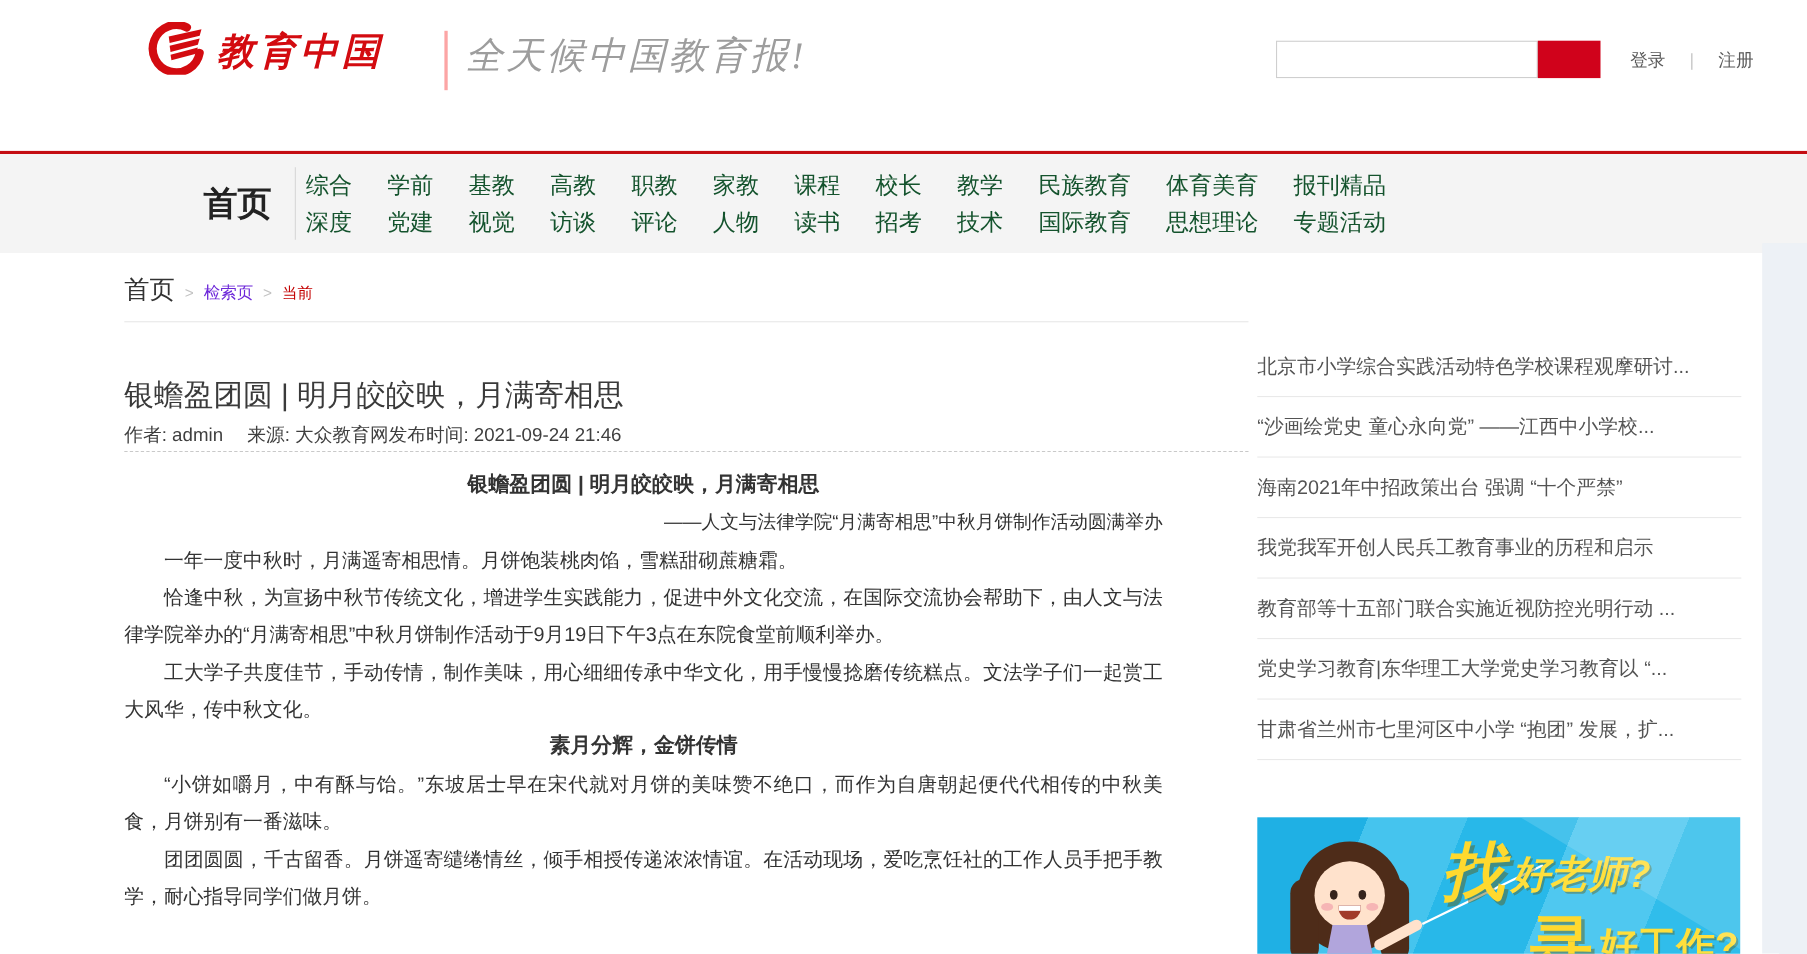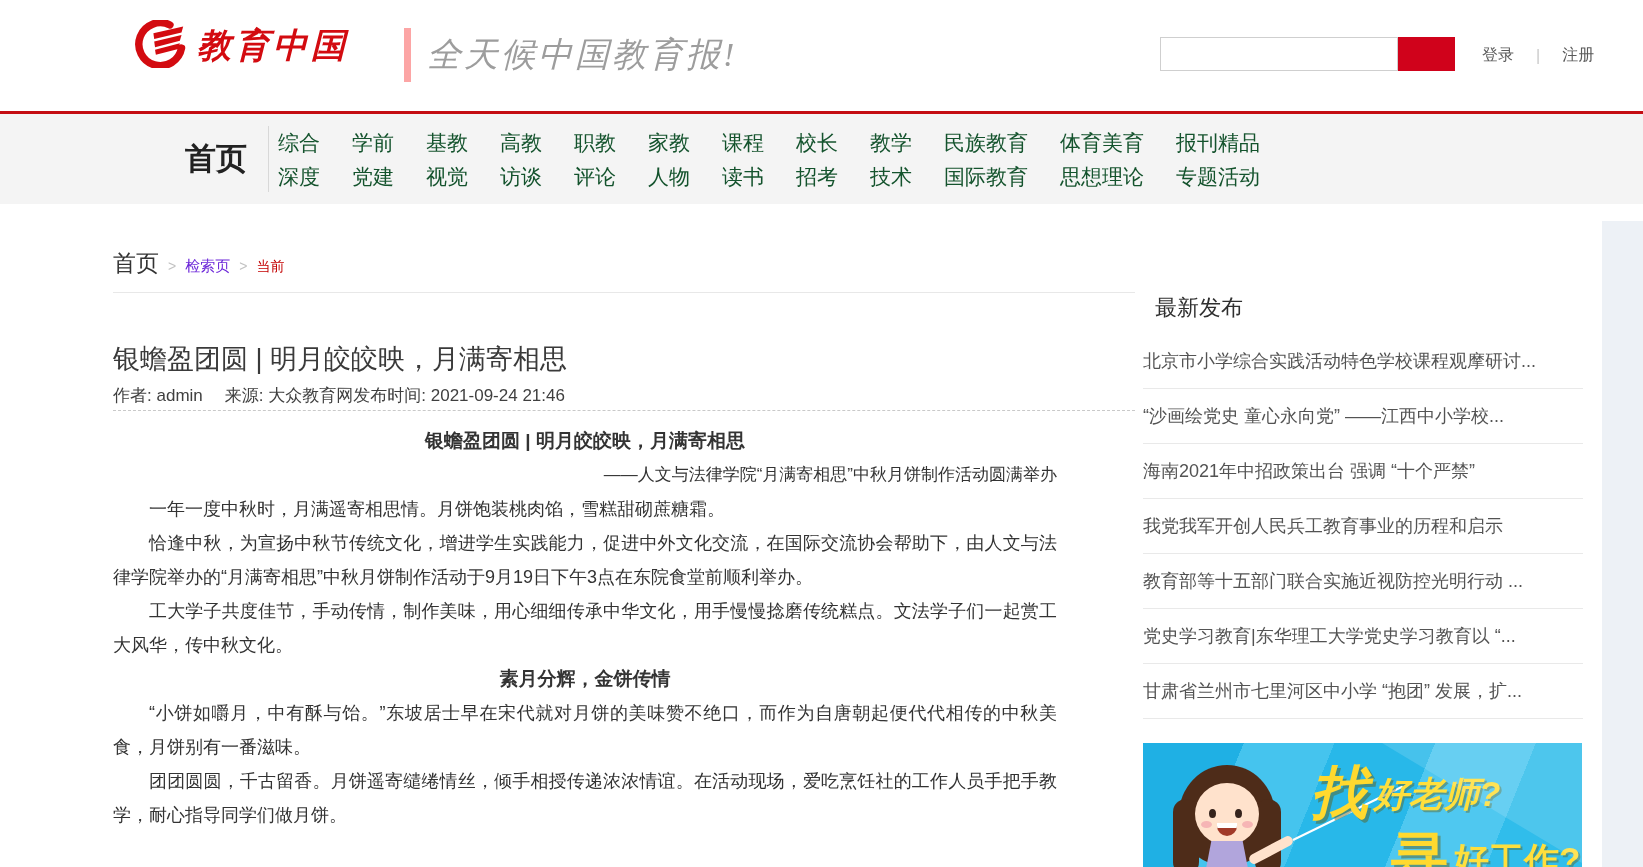--- a/index.html
+++ b/index.html
@@ -2,26 +2,26 @@
 <html><head>
 <meta charset="utf-8">
 <style>
   * { margin:0; padding:0; box-sizing:border-box; }
   html,body { width:1643px; height:867px; overflow:hidden; background:#fff;
               font-family:"Liberation Sans","DejaVu Sans",sans-serif; }
   body { position:relative; }
   a { text-decoration:none; color:inherit; cursor:pointer; }
 
   
-  .header { position:relative; height:111px; background:#fff; }
+  .header { position:relative; height:137px; background:#fff; }
   .logo { position:absolute; left:133px; top:20px; display:flex; align-items:center; }
   .logo-text { margin-left:10px; font-family:"Liberation Serif","DejaVu Serif",serif;
                font-size:34px; font-weight:bold; font-style:italic; color:#d30b10; letter-spacing:4px; }
   .slogan-wrap { position:absolute; left:404px; top:28px; height:54px;
-                 border-left:7px solid #fca5a5; padding-left:16px; display:flex; align-items:center; }
+                 border-left:3px solid #fca5a5; padding-left:16px; display:flex; align-items:flex-start; }
   .slogan { font-family:"Liberation Serif","DejaVu Serif",serif; font-style:italic;
             font-size:34px; color:#9d9d9d; letter-spacing:3px; }
   .search-input { position:absolute; left:1160px; top:37px; width:238px; height:34px;
                   border:1px solid #cfcfcf; outline:none; padding:0 8px; font-size:15px; color:#333; }
   .search-btn { position:absolute; left:1398px; top:37px; width:57px; height:34px;
                 background:#d0021b; border:none; cursor:pointer; }
   .auth { position:absolute; left:1482px; top:45px; font-size:16px; color:#5a5a5a;
           display:flex; gap:22px; align-items:center; }
   .auth .sep { color:#c9c9c9; }
 
@@ -229,21 +229,20 @@
     <p class="blk blk-para">工大学子共度佳节，手动传情，制作美味，用心细细传承中华文化，用手慢慢捻磨传统糕点。文法学子们一起赏工大风华，传中秋文化。</p>
 
     <p class="blk blk-center">素月分辉，金饼传情</p>
 
     <p class="blk blk-para">“小饼如嚼月，中有酥与饴。”东坡居士早在宋代就对月饼的美味赞不绝口，而作为自唐朝起便代代相传的中秋美食，月饼别有一番滋味。</p>
 
     <p class="blk blk-para">团团圆圆，千古留香。月饼遥寄缱绻情丝，倾手相授传递浓浓情谊。在活动现场，爱吃烹饪社的工作人员手把手教学，耐心指导同学们做月饼。</p>
   </div>
 
 <div class="sidebar">
-  <h2 class="sb-title">最新发布</h2>
   <ul class="sb-list">
 
       <li class="sb-item">北京市小学综合实践活动特色学校课程观摩研讨...</li>
 
       <li class="sb-item">“沙画绘党史 童心永向党” ——江西中小学校...</li>
 
       <li class="sb-item">海南2021年中招政策出台 强调 “十个严禁”</li>
 
       <li class="sb-item">我党我军开创人民兵工教育事业的历程和启示</li>
 

